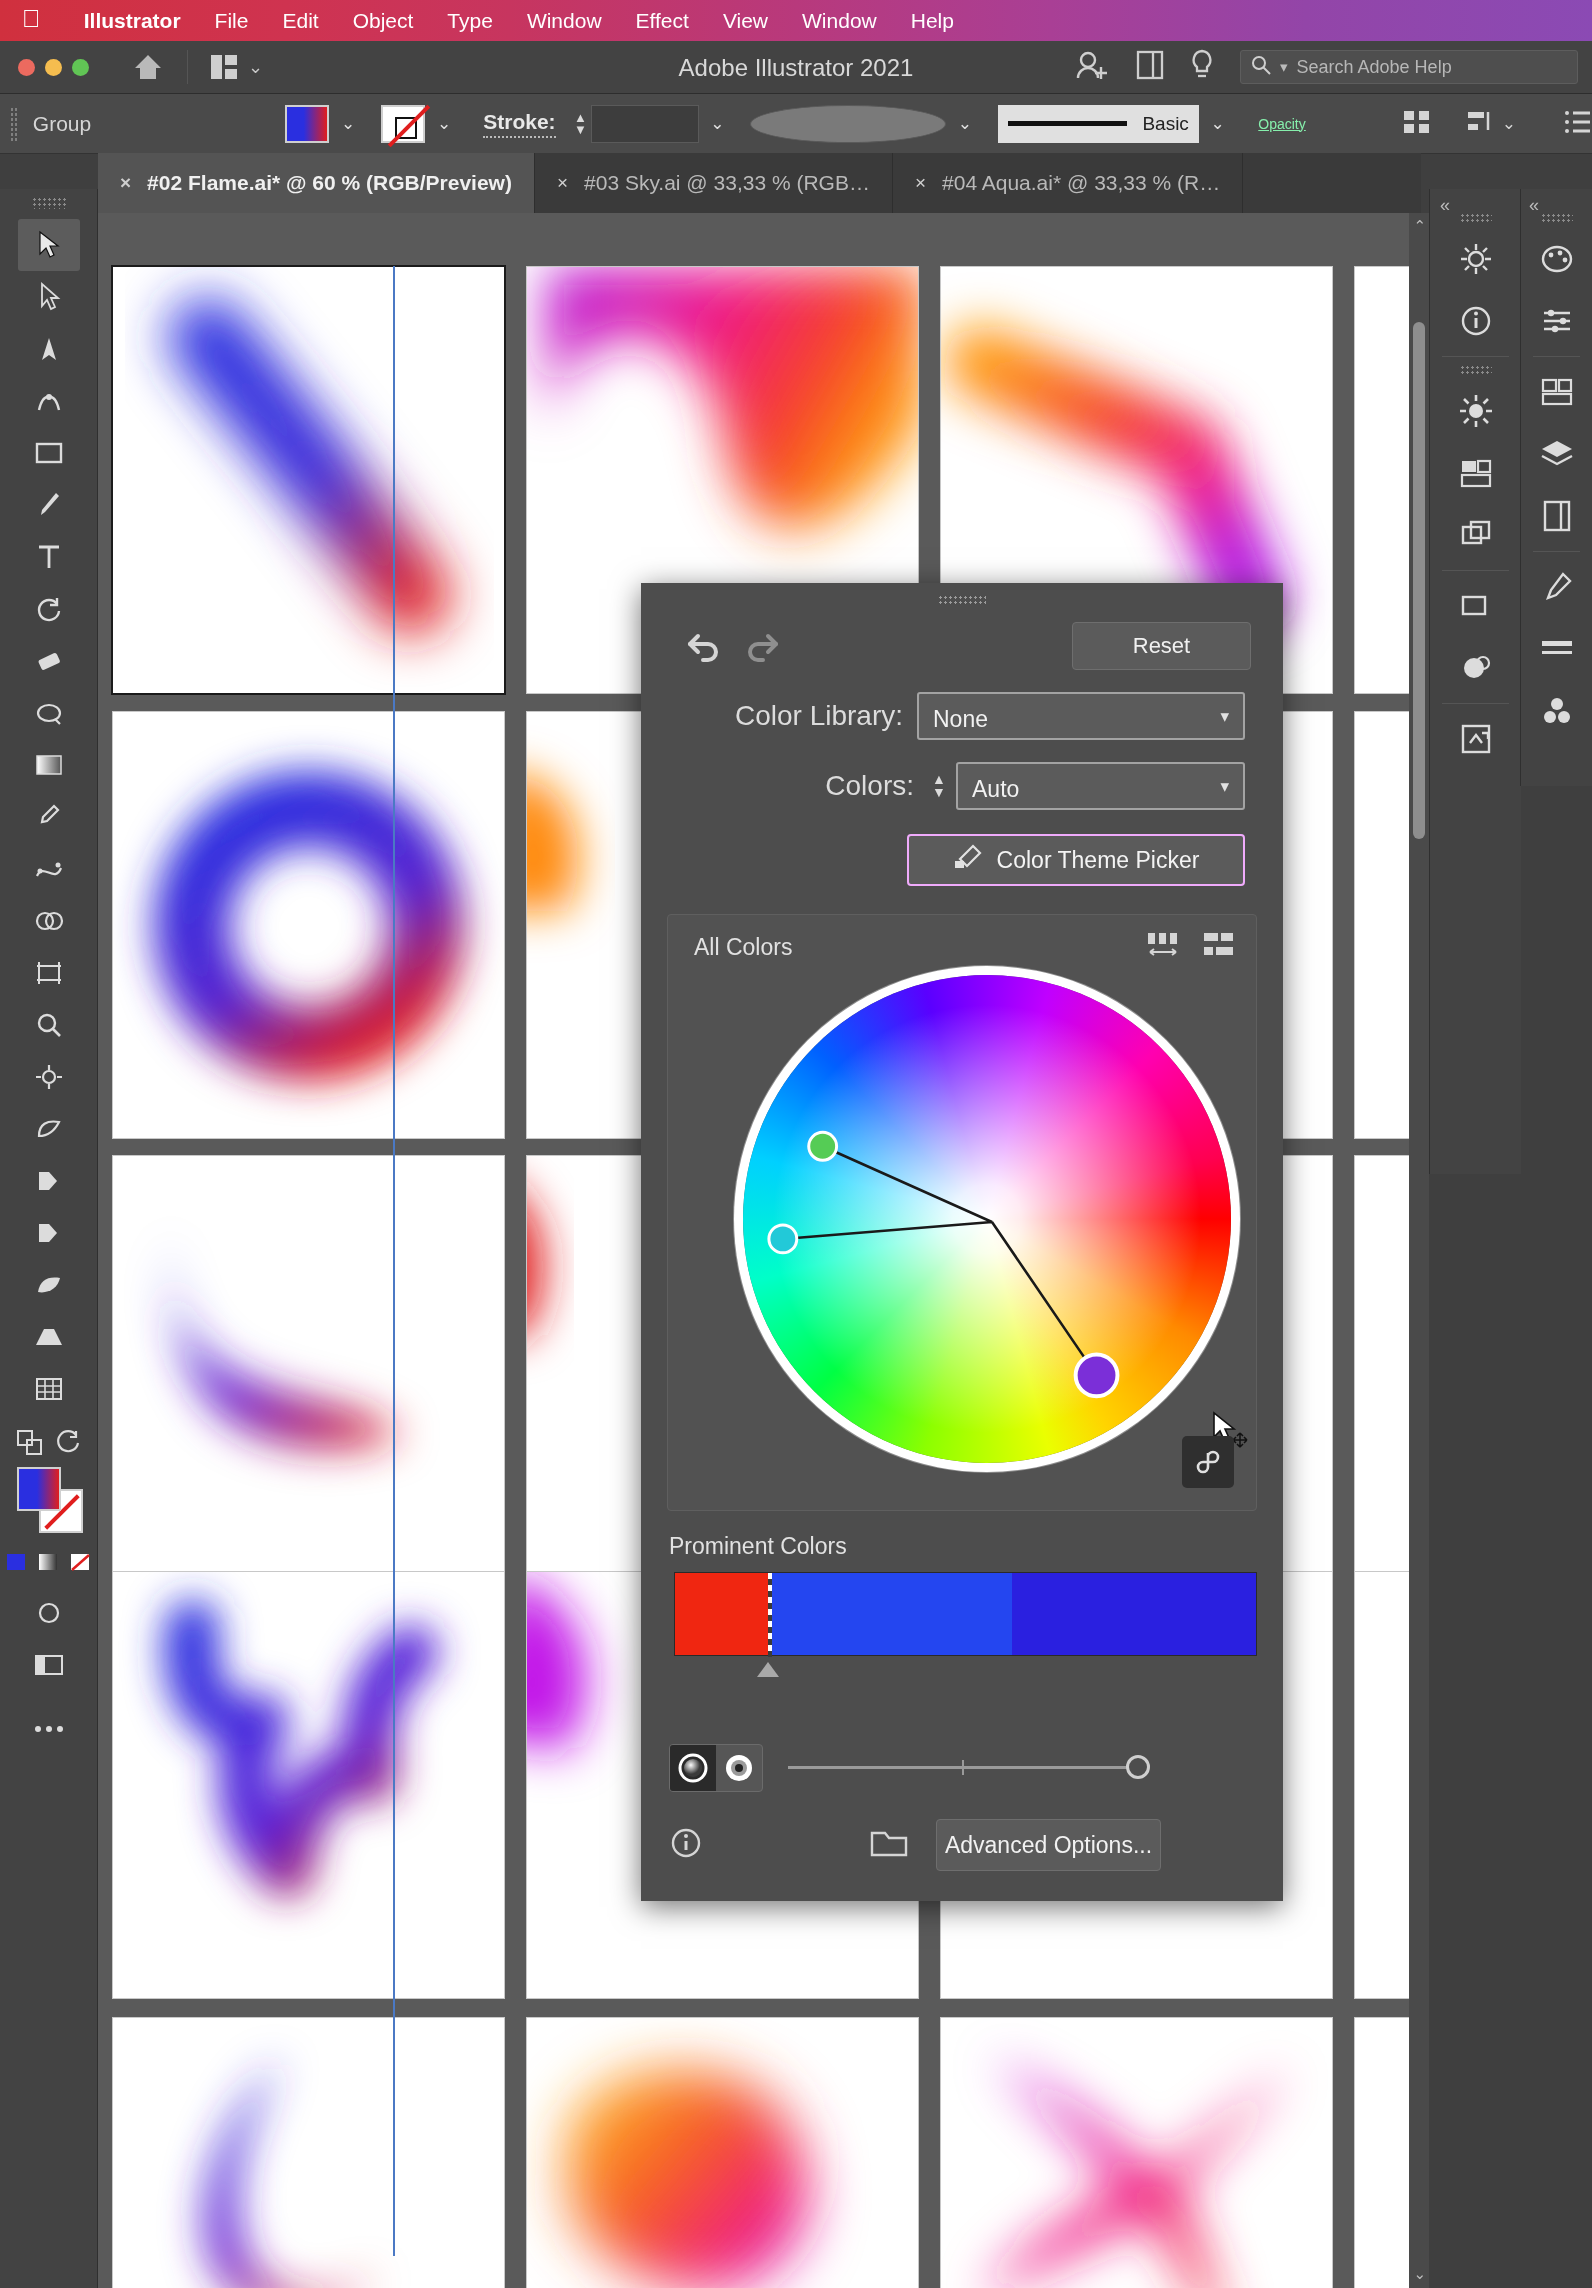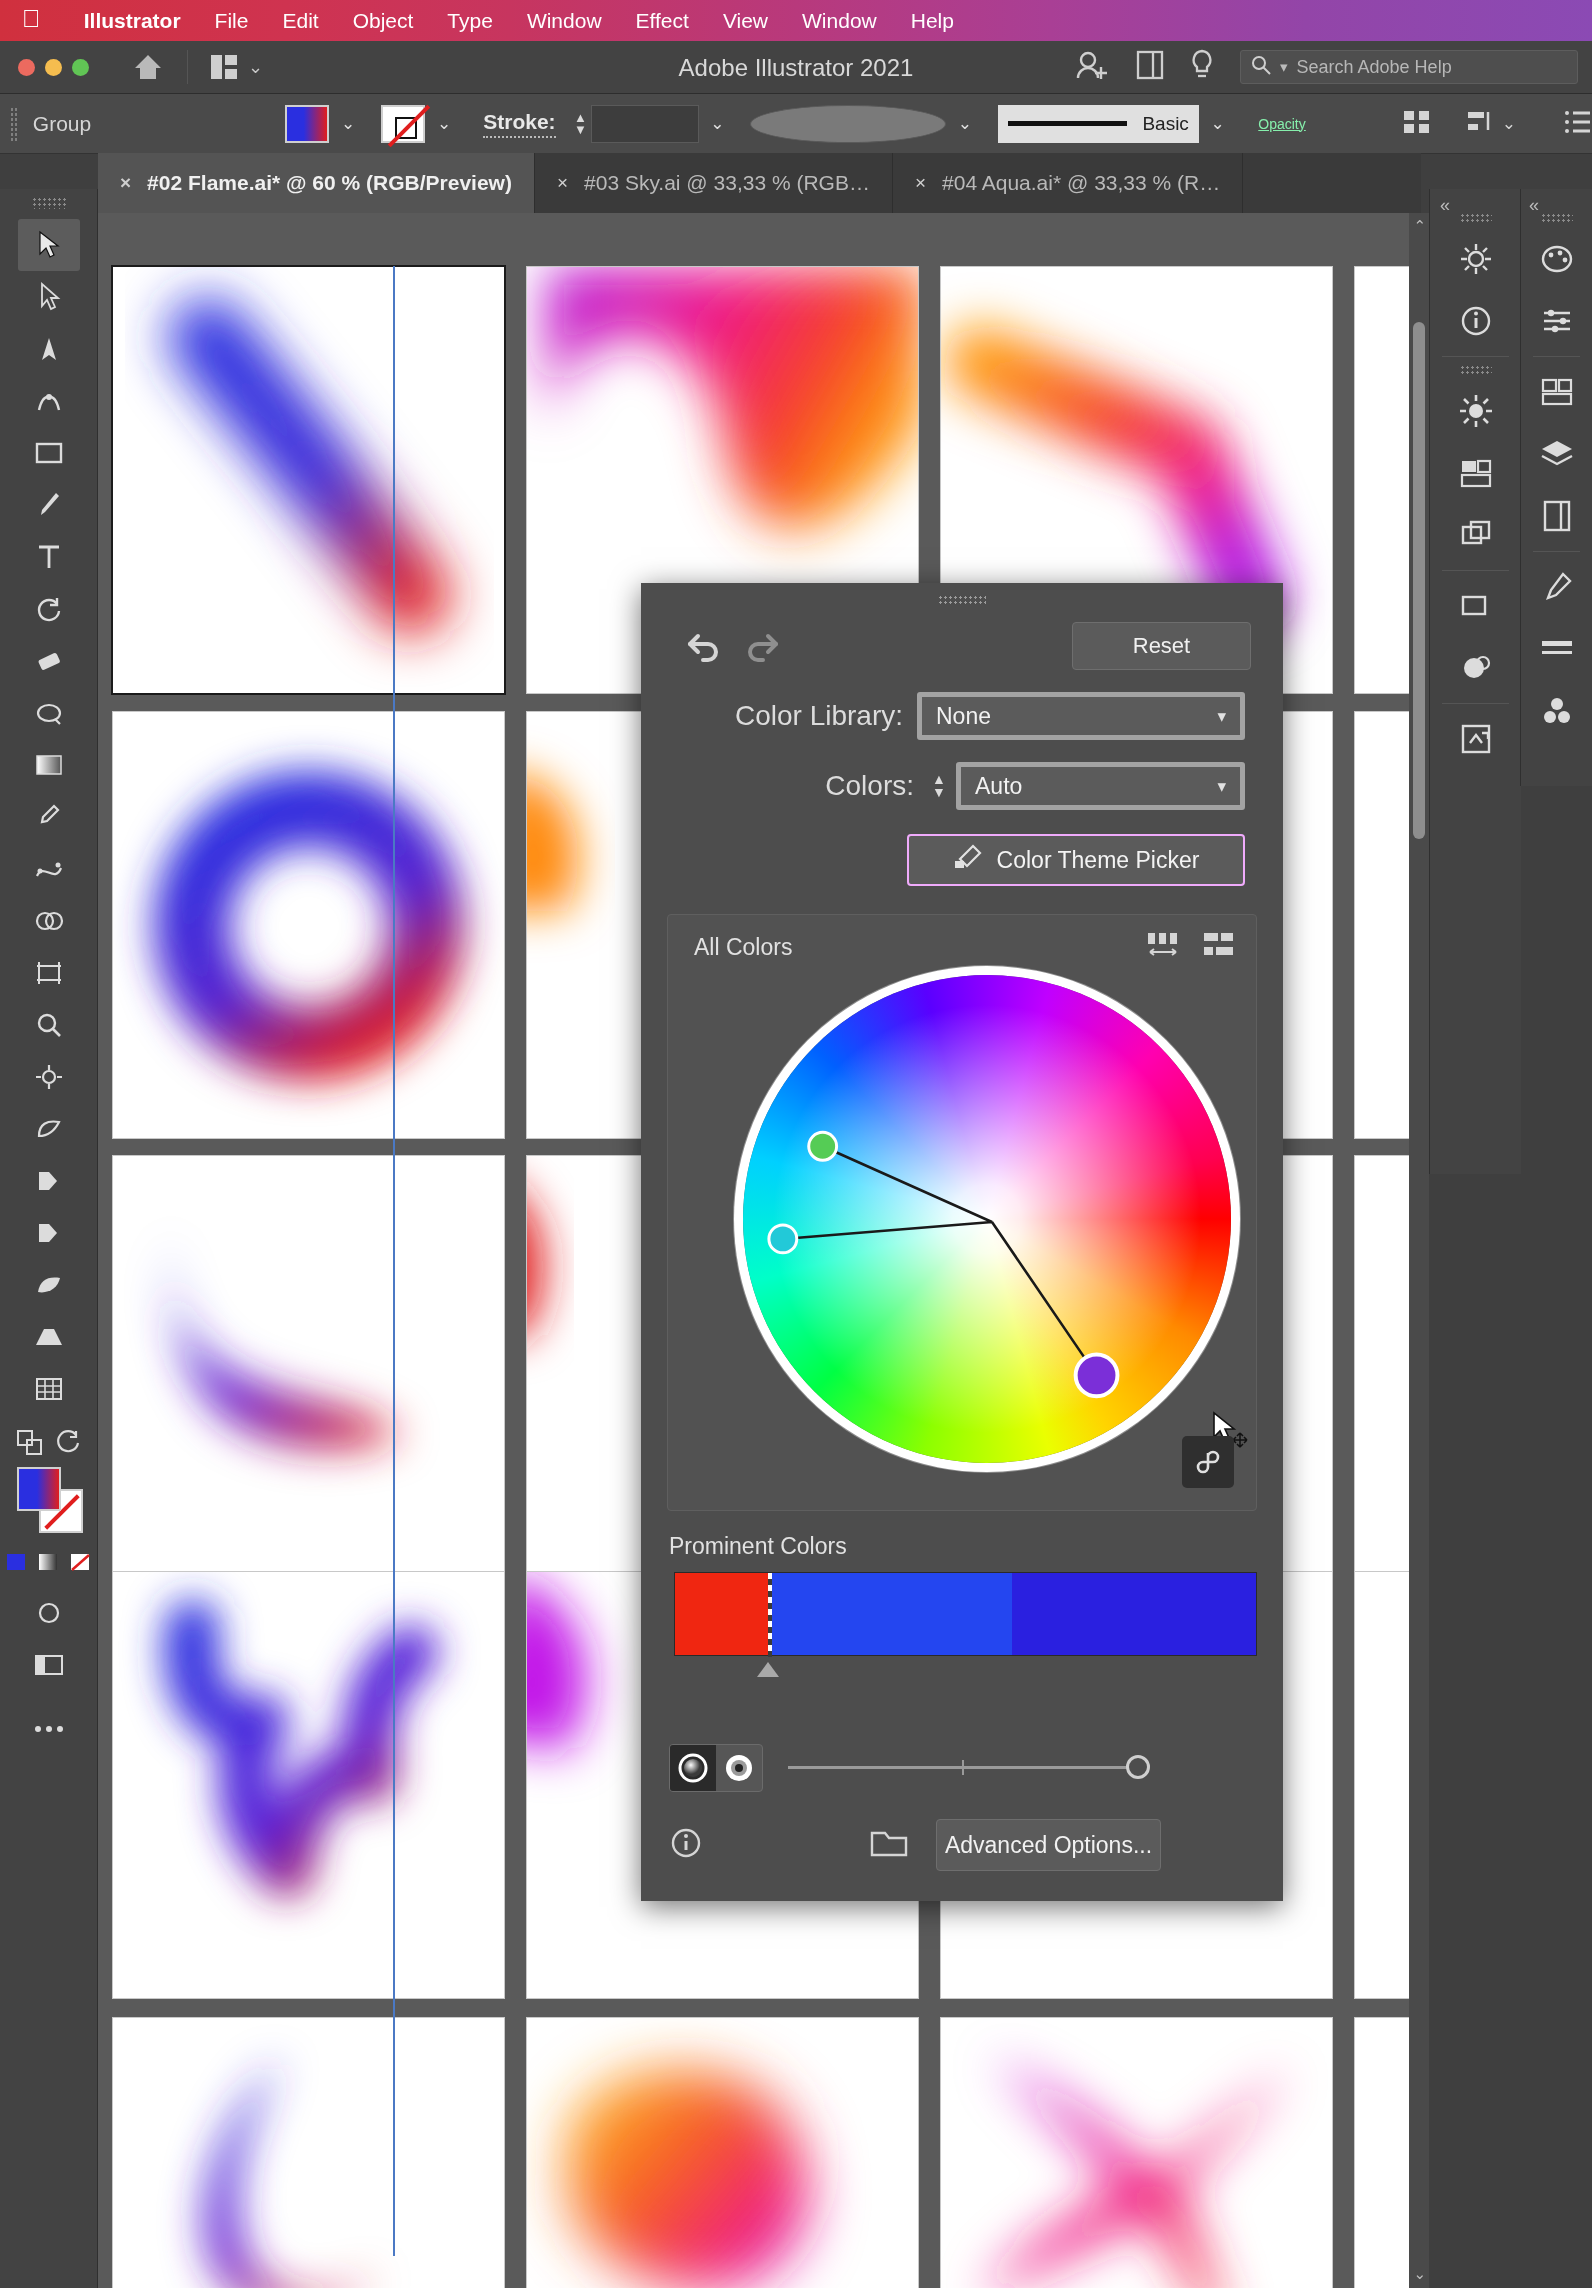--- a/index.html
+++ b/index.html
@@ -120,22 +120,22 @@
   .dialog { position:absolute; left:641px; top:583px; width:642px; height:1318px;
             background:#4d4d4d; box-shadow:0 6px 28px rgba(0,0,0,.55); }
   .dlg-grip { width:48px;height:9px;margin:12px auto 0;
               background-image:radial-gradient(#9a9a9a 1.1px,transparent 1.3px); background-size:5px 5px;}
   .dlg-row1 { display:flex; align-items:center; padding: 18px 32px 0 38px; }
   .arrowbtn { width:54px;height:48px; display:flex;align-items:center;justify-content:center; }
   .reset-btn { margin-left:auto; width:179px;height:48px; background:#5b5b5b; border:1px solid #6e6e6e;
                border-radius:4px; color:#f0f0f0; font-size:22px; display:flex;align-items:center;justify-content:center;}
   .dlg-field-row { display:flex; align-items:center; justify-content:flex-end; padding: 22px 38px 0 0; gap:14px;}
   .dlg-lbl { color:#dcdcdc; font-size:28px; }
-  .select { width:328px; height:48px; background:#5b5b5b; border:5px solid #a3a3a3; border-radius:3px;
-            display:flex; align-items:center; padding:12px 14px; color:#f2f2f2; font-size:23px; }
+  .select { width:328px; height:48px; background:#5b5b5b; border:2px solid #a3a3a3; border-radius:3px;
+            display:flex; padding:12px 14px; color:#f2f2f2; font-size:23px; }
   .select .cv { margin-left:auto; font-size:17px; color:#e2e2e2; }
   .dlg-stepper { display:flex;flex-direction:column;align-items:center;color:#dcdcdc;font-size:14px;line-height:13px;
                  width:22px;}
   .ctp-btn { margin: 24px 38px 0 auto; width:338px;height:52px; background:#5b5b5b; border:2px solid #f0abfc;
              border-radius:4px; color:#f4f4f4; font-size:23px; display:flex;align-items:center;justify-content:center;gap:14px;}
   .wheel-panel { margin: 28px 26px 0 26px; background:#525252; border:1px solid #5f5f5f; border-radius:4px;
                  height:597px; position:relative; }
   .wp-head { display:flex; align-items:center; padding: 16px 20px 0 26px; }
   .wp-title { color:#e2e2e2; font-size:23px; }
   .wp-icons { margin-left:auto; display:flex; gap:22px; }

